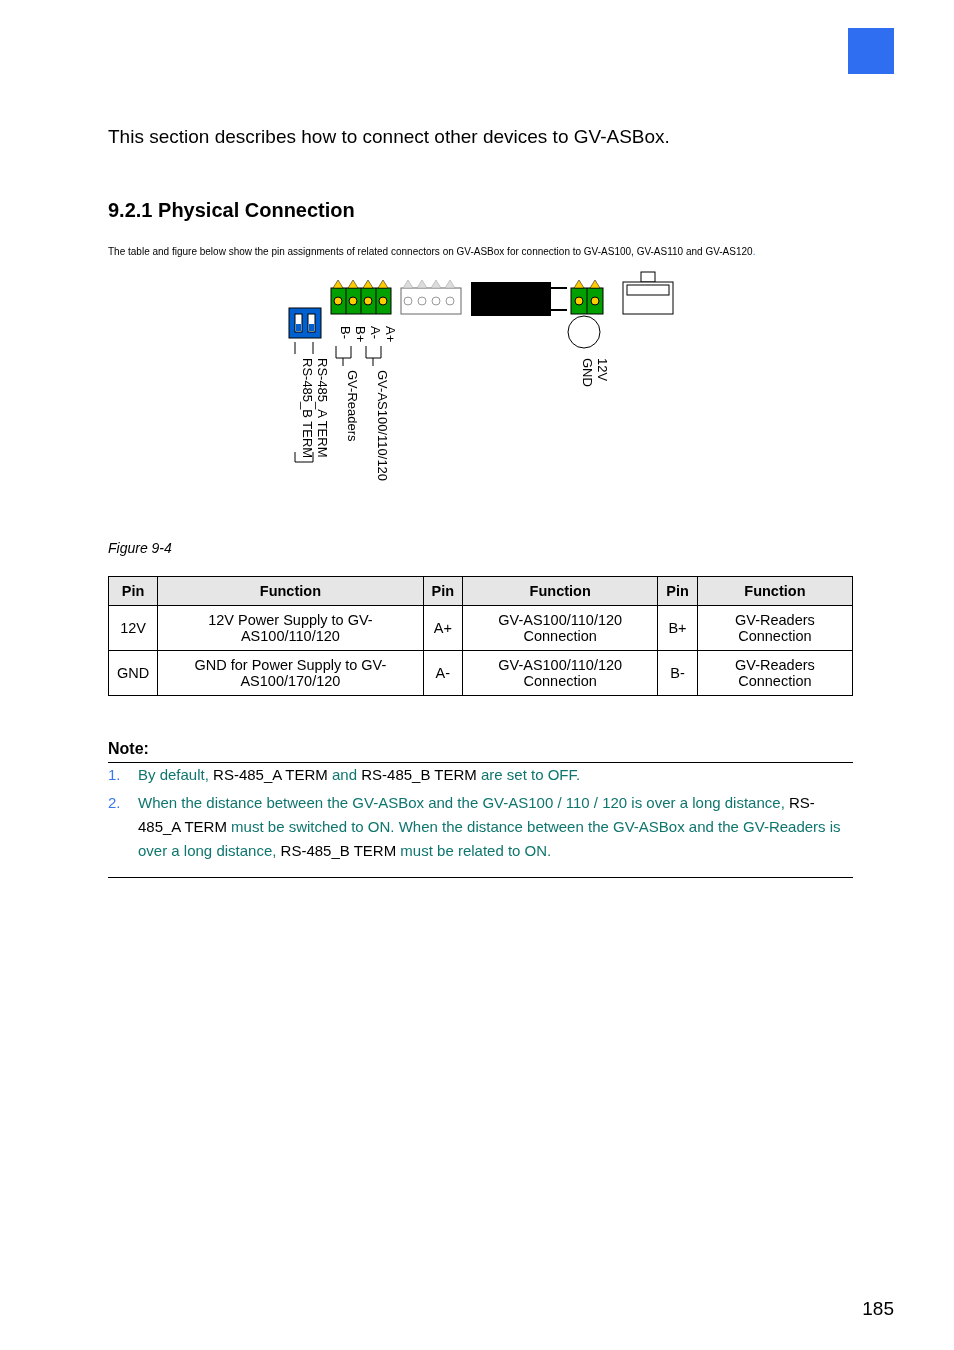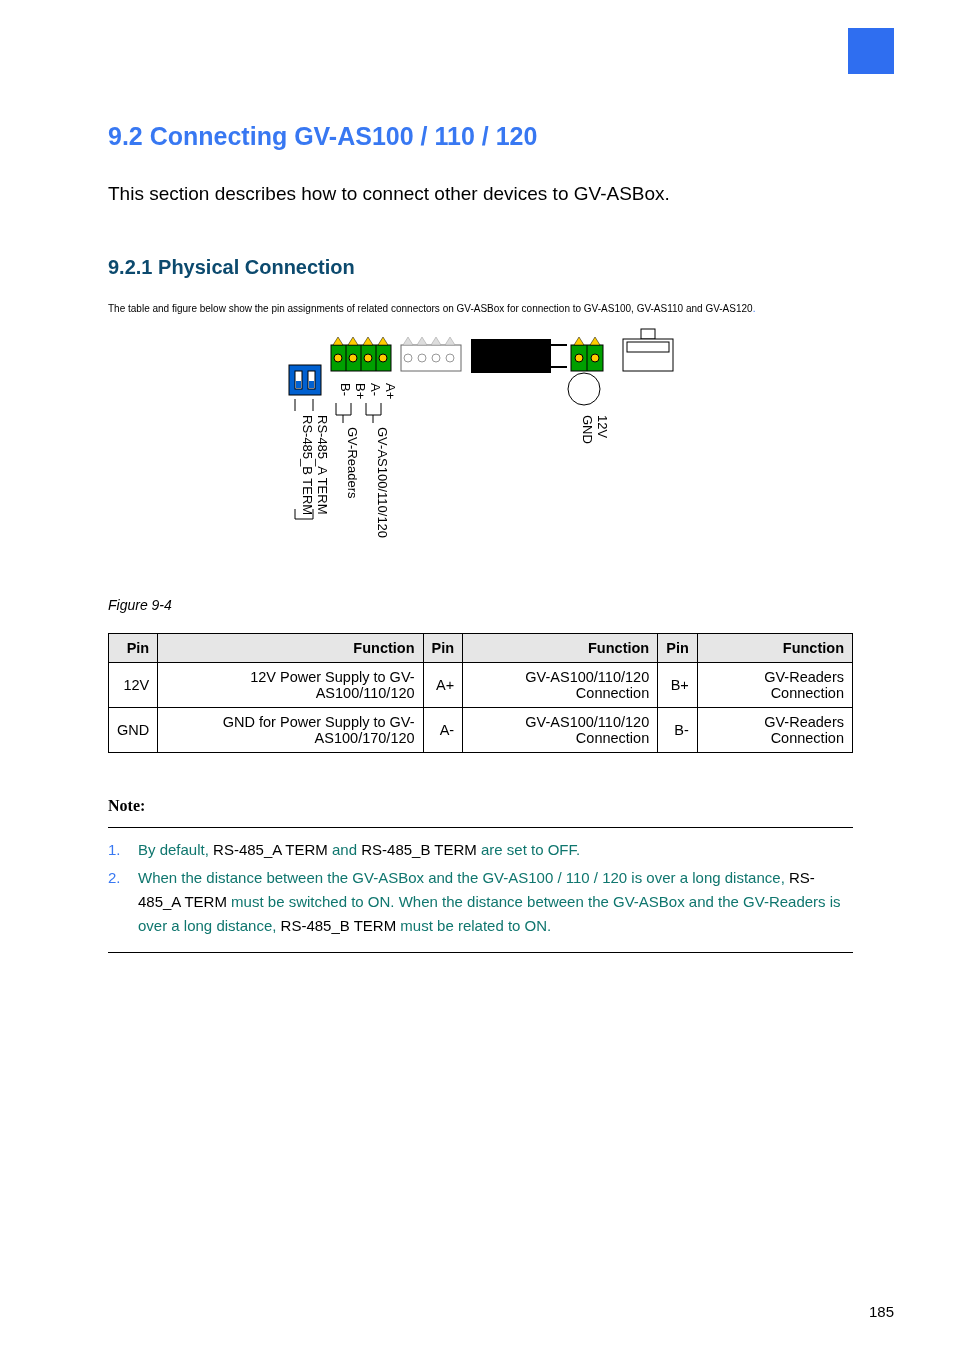--- a/index.html
+++ b/index.html
@@ -32,21 +32,21 @@
     font-weight: bold;
   }
   .para {
     font-size: 19px;
     line-height: 1.55;
     color: #000;
     margin-bottom: 48px;
   }
   .heading2 {
     font-size: 20px;
-    color: #0c4a6e;
+    color: #000000;
     font-weight: bold;
     margin-bottom: 22px;
   }
   .para2 {
     font-size: 10px;
     line-height: 1.55;
     margin-bottom: 10px;
   }
   .para2 .blue { color: #3878f2; }
   .figwrap {
@@ -61,64 +61,61 @@
     margin-top: 6px;
   }
   table.data {
     border-collapse: collapse;
     width: 100%;
     font-size: 14.5px;
   }
   table.data th, table.data td {
     border: 1px solid #000;
     padding: 6px 8px;
-    text-align: right;
+    text-align: center;
     vertical-align: middle;
   }
   table.data th {
     background: #e6e6e6;
     font-weight: bold;
   }
   .notebox {
     margin-top: 44px;
   }
   .notebox .nhead {
     border-bottom: 1px solid #000;
-    padding-bottom: 12px;
-    margin-bottom: 10px;
-    font-family: Liberation Serif, serif;
+    padding-bottom: 4px;
   }
   .notebox .nbody {
     border-bottom: 1px solid #000;
     padding-bottom: 10px;
     font-size: 15px;
     line-height: 1.6;
   }
   .nbody ol { list-style: none; }
   .nbody li { display: flex; margin-bottom: 4px; }
   .nbody .num { color: #3878f2; width: 30px; flex-shrink: 0; }
   .nbody .txt { flex: 1; }
   .blue { color: #0f766e; }
   .pagenum {
     position: absolute;
     bottom: 30px;
     right: 60px;
-    font-size: 15px;
+    font-size: 19px;
   }
   
   .vtxt { font-family: Arial; font-size: 13px; }
 </style>
 </head>
 <body>
 
 <div class="top-square"></div>
 
 <div class="content">
 
-  <h1 class="heading1">9.2 Connecting GV-AS100 / 110 / 120</h1>
 
   <p class="para">This section describes how to connect other devices to GV-ASBox.</p>
 
   <h2 class="heading2">9.2.1 Physical Connection</h2>
 
   <p class="para2">
     <span>The table and figure below show the pin assignments of related connectors on GV-ASBox for connection to GV-AS100, GV-AS110 and GV-AS120</span><span class="blue">.</span>
   </p>
 
   <div class="figwrap">

